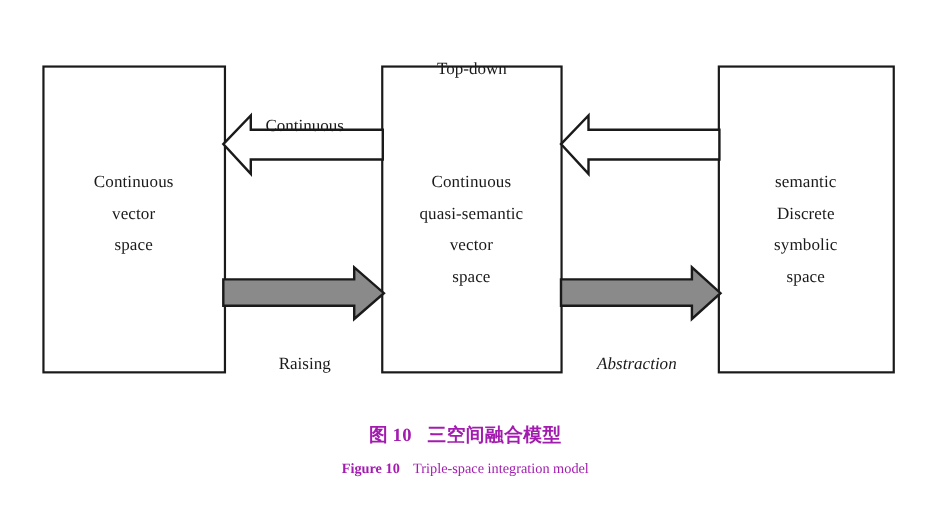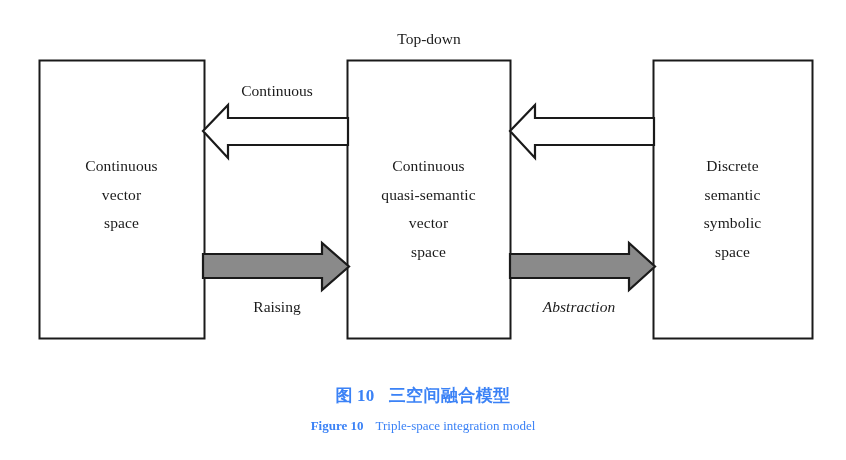--- a/index.html
+++ b/index.html
@@ -33,26 +33,27 @@
     letter-spacing: 0.1px;
     color: #1a1a1a;
     white-space: nowrap;
   }
   .edge-label {
     position: absolute;
     text-align: center;
     font-size: 15.5px;
     color: #1a1a1a;
     white-space: nowrap;
+    margin-top: 24px;
   }
   .caption {
     position: absolute;
     width: 846px;
     text-align: center;
-    color: #3b82f6;
+    color: #a21caf;
     white-space: nowrap;
   }
   .caption-cn {
     top: 384px;
     font-size: 17px;
     font-weight: 700;
     letter-spacing: 0.4px;
   }
   .caption-cn .cn-num {
     font-family: "Liberation Serif", "DejaVu Serif", serif;
@@ -109,22 +110,22 @@
   </div>
 
   <div class="box-label" style="left:347px; top:152px; width:163px;">
     <div>Continuous</div>
     <div>quasi-semantic</div>
     <div>vector</div>
     <div>space</div>
   </div>
 
   <div class="box-label" style="left:653px; top:152px; width:159px;">
+    <div>semantic</div>
     <div>Discrete</div>
-    <div>semantic</div>
     <div>symbolic</div>
     <div>space</div>
   </div>
 
   <div class="caption caption-cn">
     <span>图</span><span class="cn-num">10</span><span class="cn-title">三空间融合模型</span>
   </div>
 
   <div class="caption caption-en">
     <span class="en-bold">Figure 10</span><span>Triple-space integration model</span>

